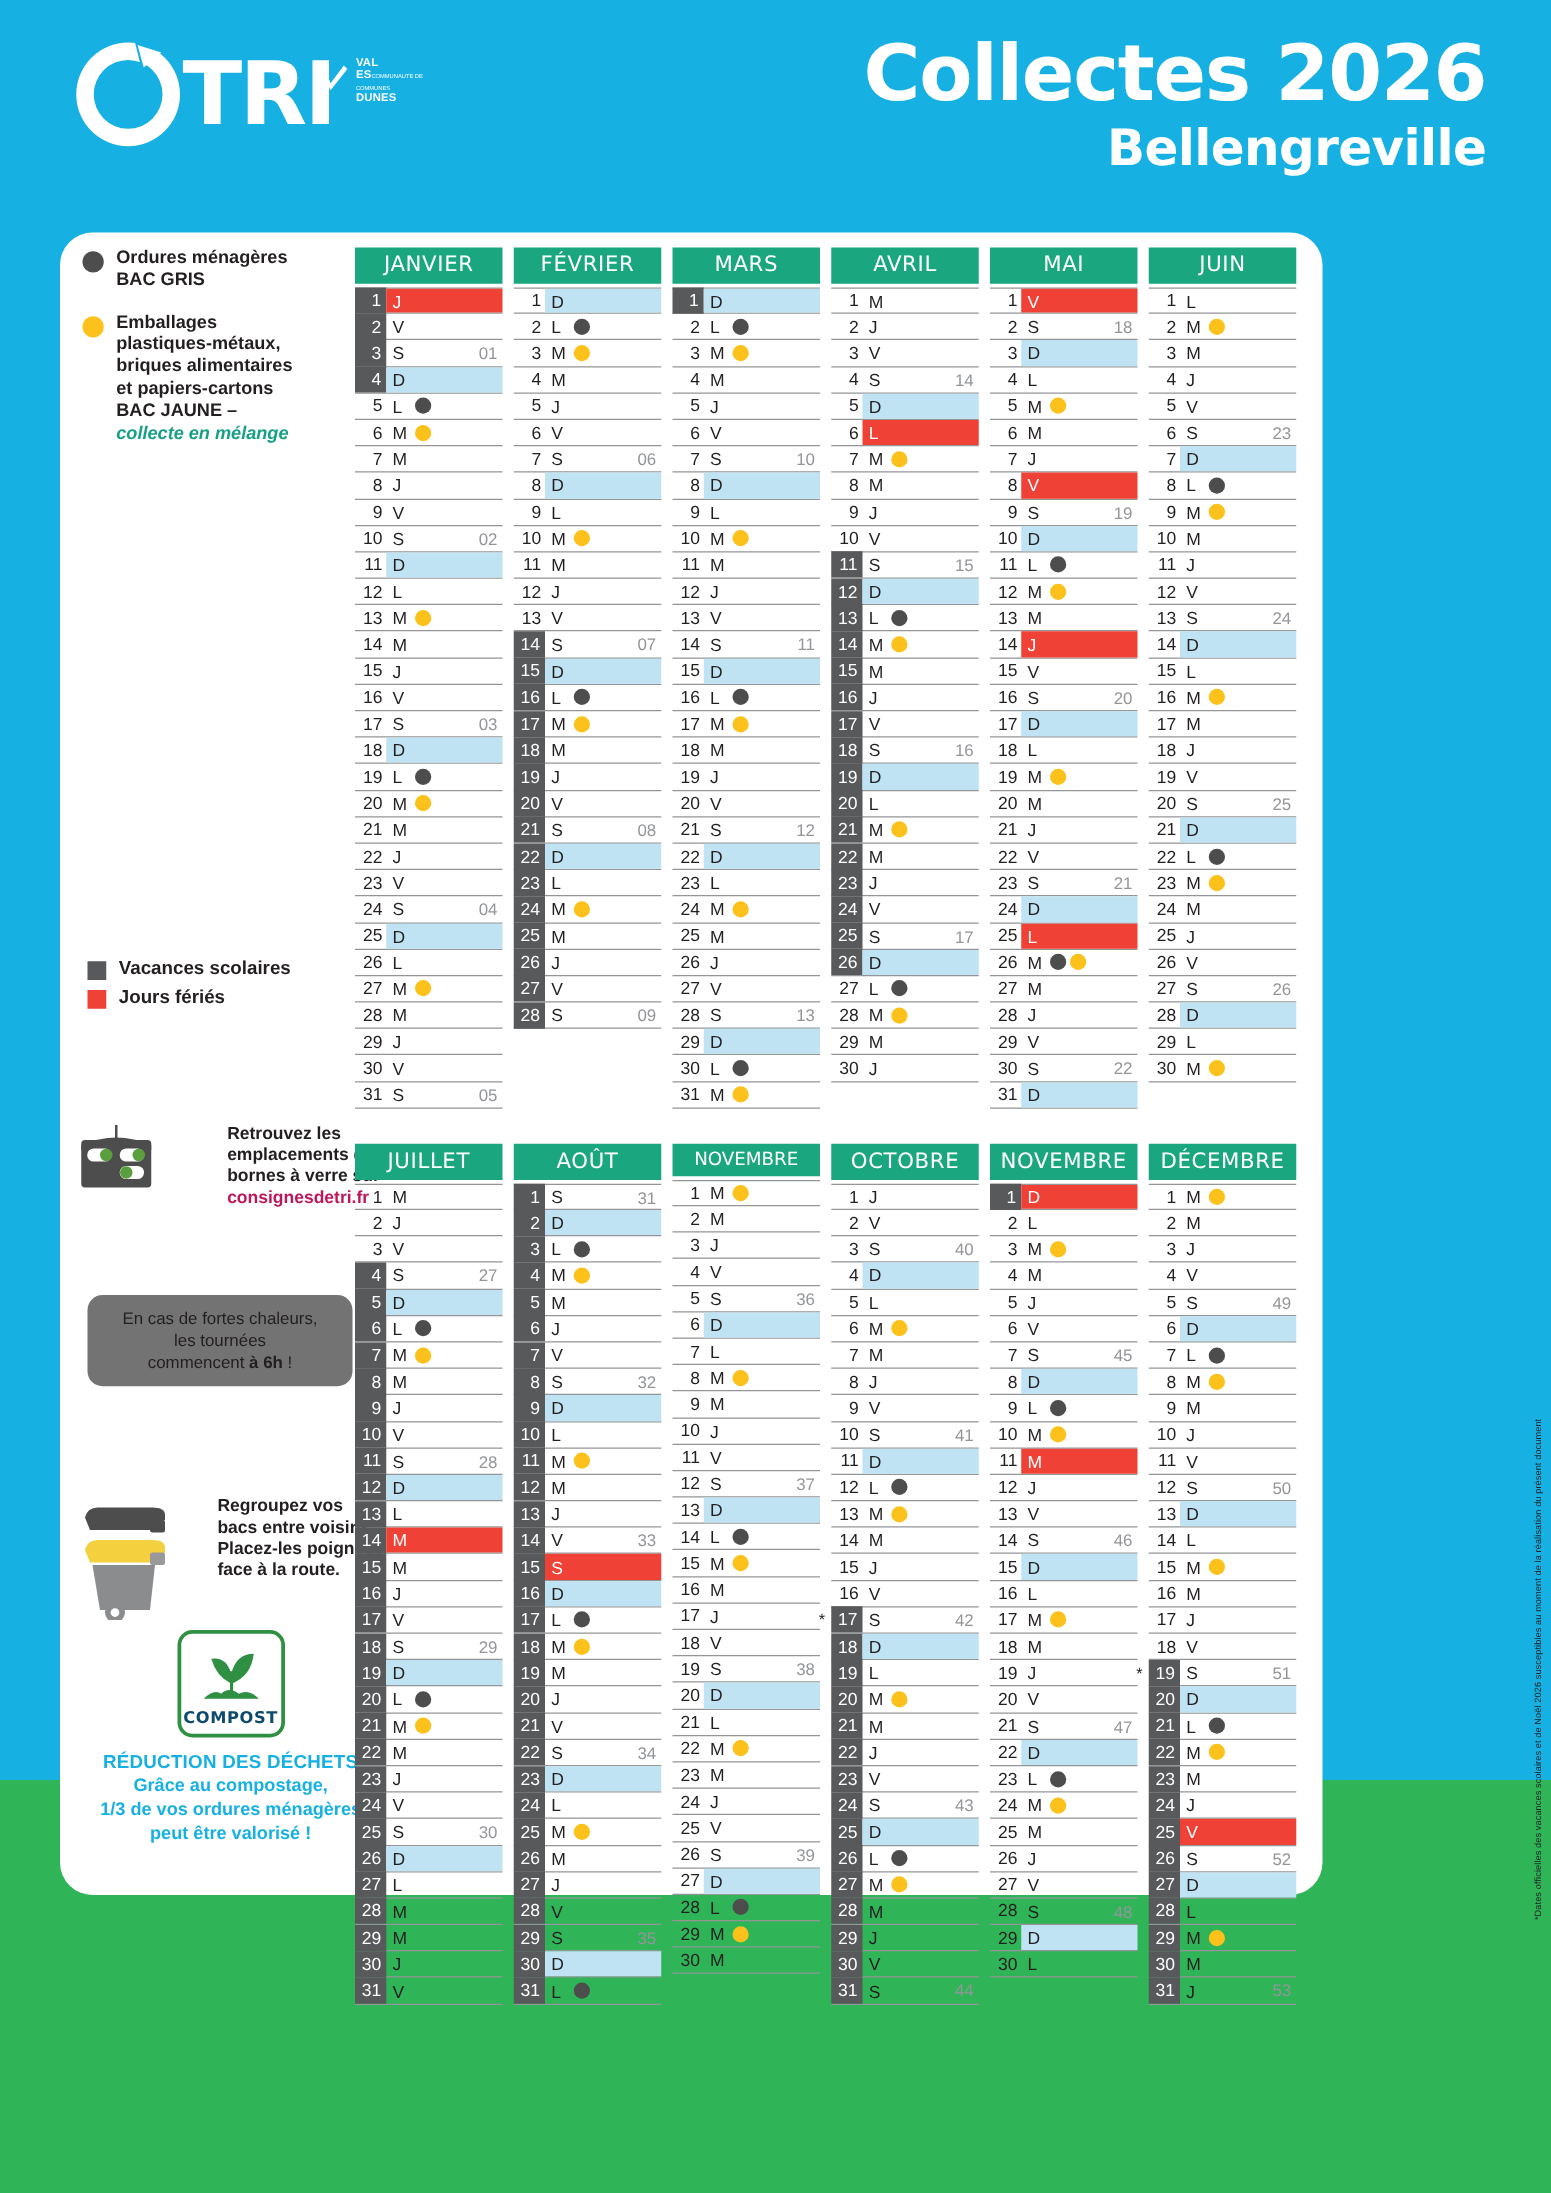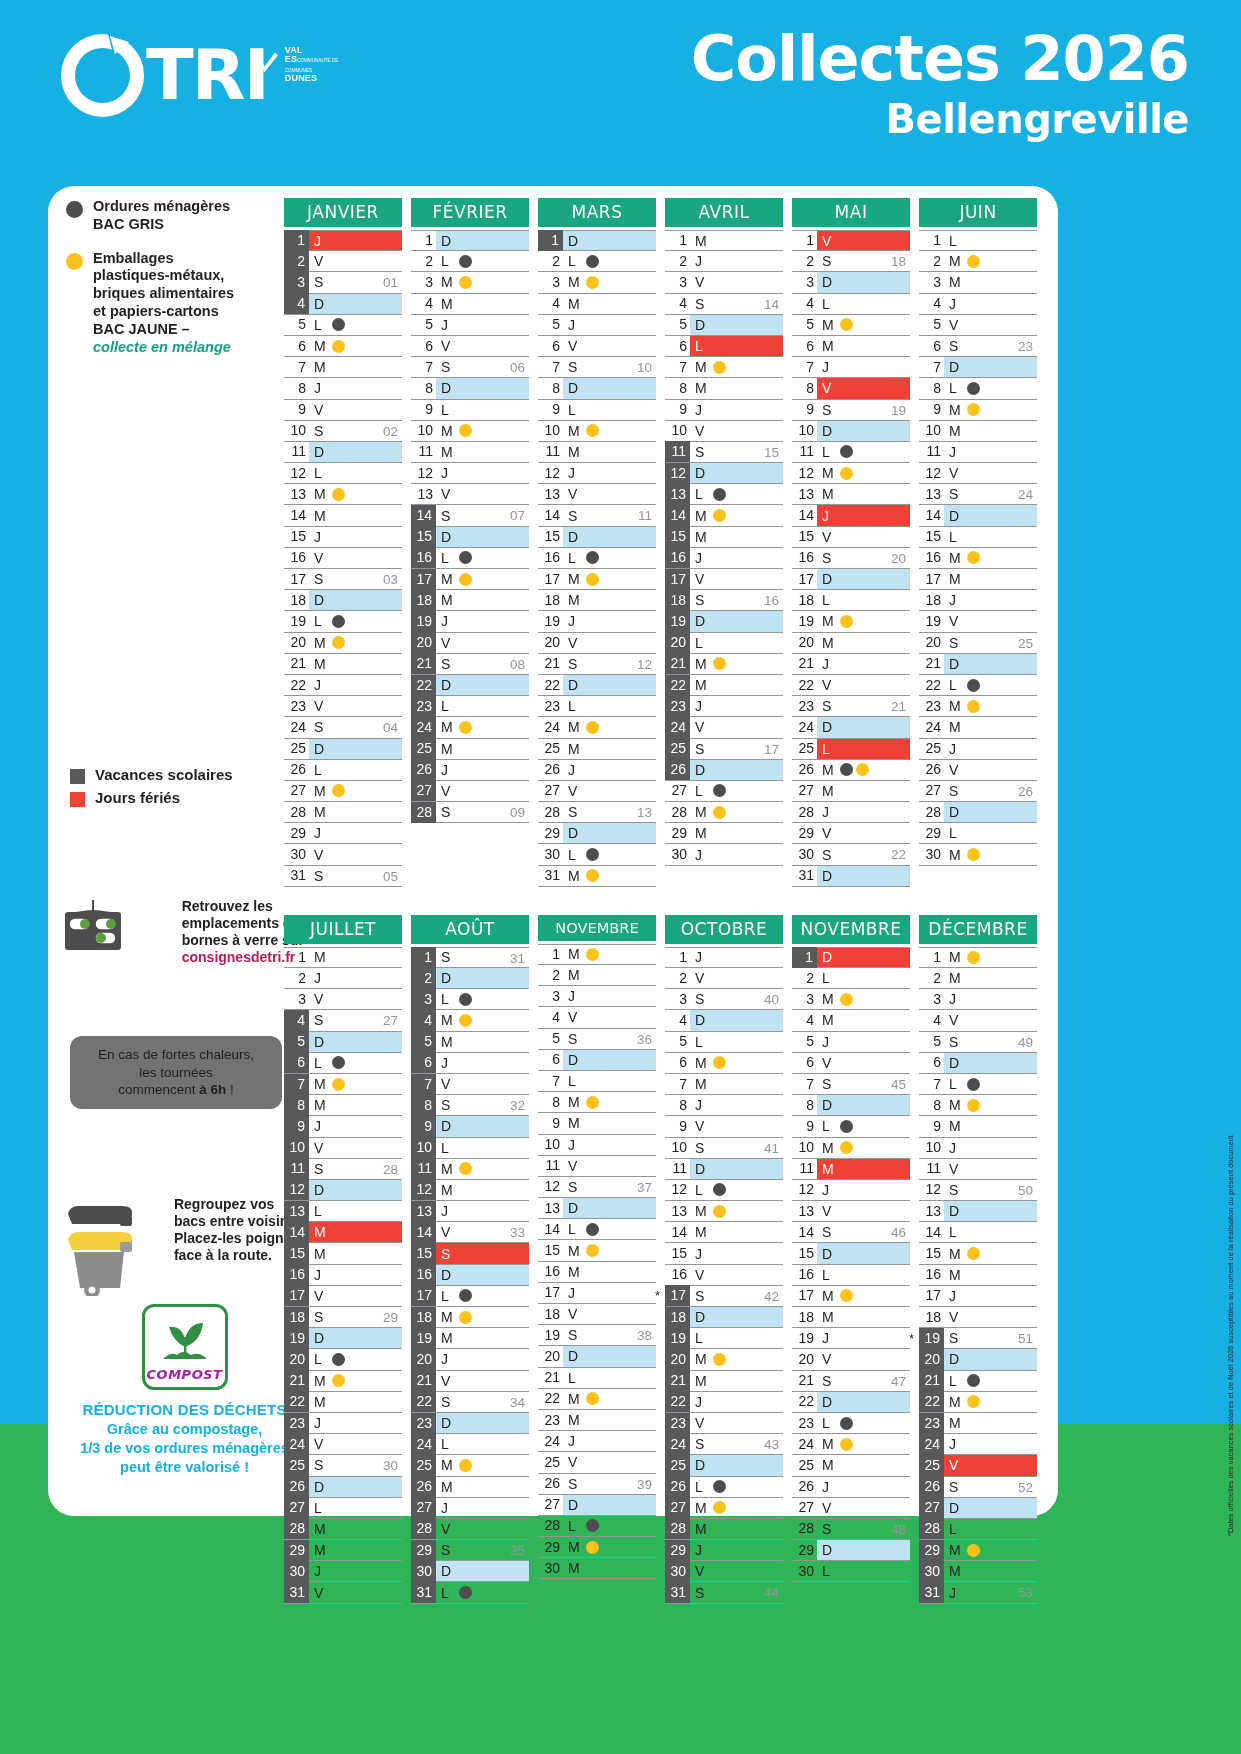--- a/index.html
+++ b/index.html
@@ -72,23 +72,22 @@
     margin:12px 0 0 8px; width:212px;
   }
   .yellowbox b { font-weight:bold; }
   .compost-wrap { position:absolute; left:14px; top:1118px; width:245px; text-align:center;}
   .compost-box {
     width:86px; height:86px; border:3px solid #2f8f43; border-radius:12px;
     margin:0 auto; position:relative;
   }
   .compost-word {
     position:absolute; bottom:5px; left:0; right:0; text-align:center;
-    font-size:13px; font-weight:bold; color:#a21caf; letter-spacing:.5px;
+    font-size:13px; font-weight:bold; color:#0c4a6e; letter-spacing:.5px;
     font-family:"DejaVu Sans", sans-serif;
-    font-style:italic;
   }
   .reduc {
     margin-top:10px; color:#16b0e3; font-weight:bold; font-size:14.5px; line-height:1.32;
   }
   .reduc .cap { font-size:15px; letter-spacing:.2px;}
   
   .cal { position:absolute; left:236px; top:12px; width:762px; }
   .halfrow { display:flex; gap:9px; }
   .halfrow.second { margin-top:28px; }
   .month { width:118px; }

